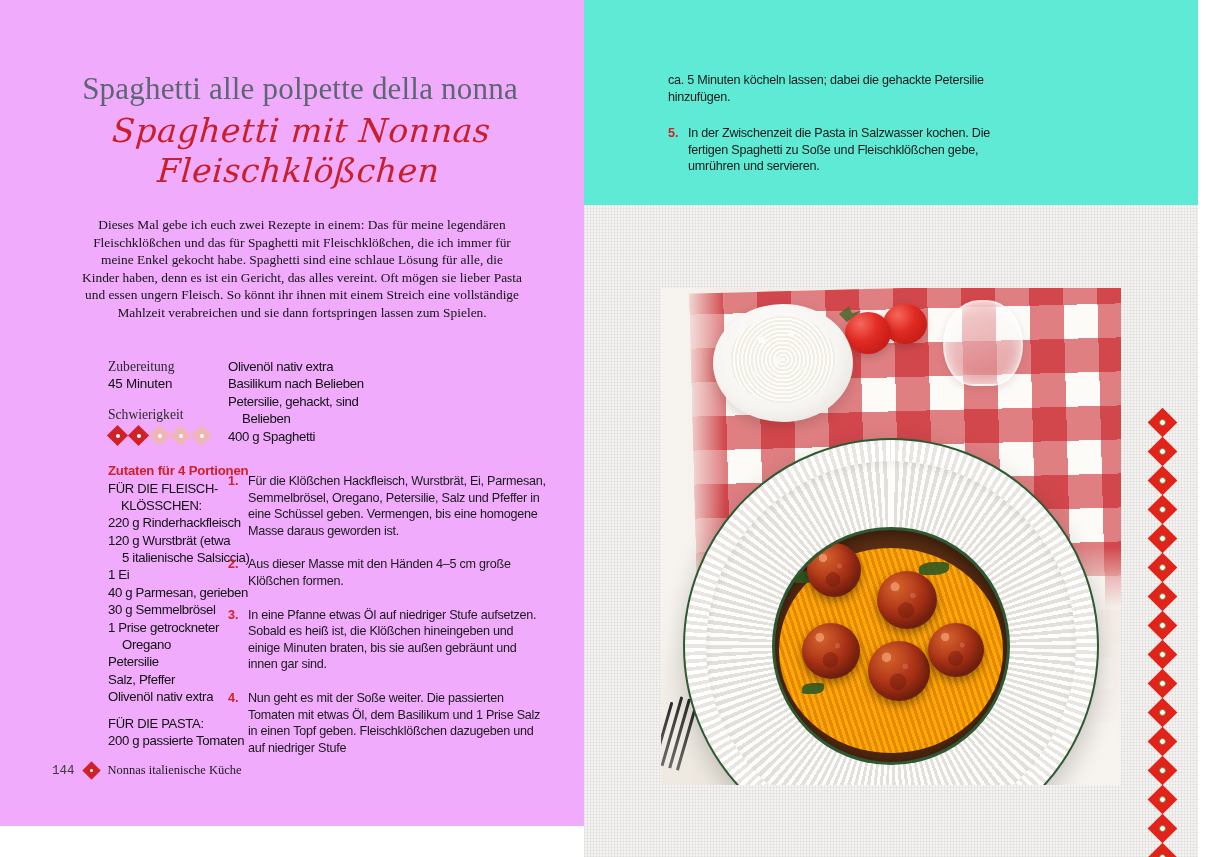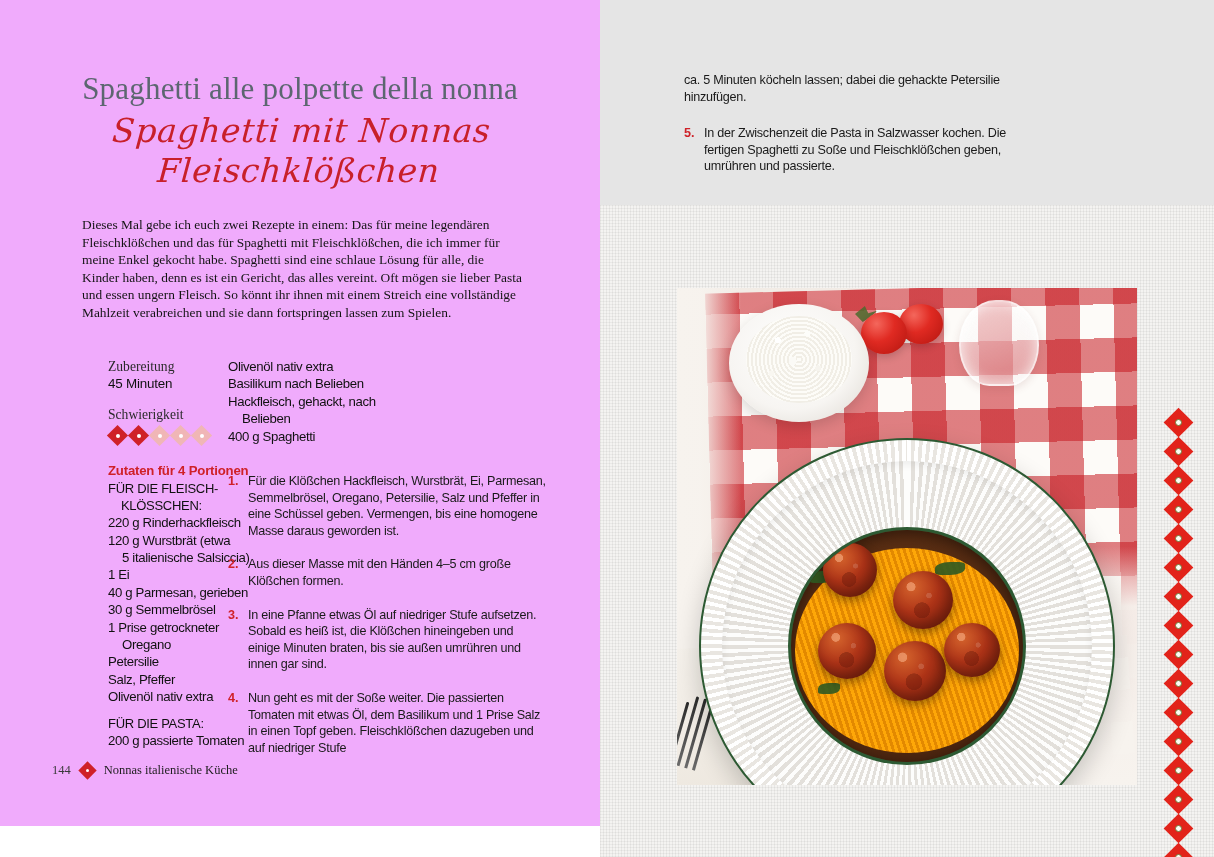--- a/index.html
+++ b/index.html
@@ -46,20 +46,21 @@
     margin-top: 4px;
     letter-spacing: 0.6px;
     transform: skewX(-4deg);
   }
   .title-de .l2 { display: block; }
 
   .intro {
     position: absolute;
     left: 82px; top: 216px;
     width: 440px;
+    text-align: center;
     font-family: "Liberation Serif", serif;
     font-size: 13.4px;
     line-height: 17.6px;
     color: #141414;
   }
 
   
   .col-a {
     position: absolute;
     left: 68px; top: 358px;
@@ -175,21 +176,21 @@
 
   
   .footer {
     position: absolute;
     left: 52px; bottom: 48px;
     display: flex;
     align-items: center;
     gap: 9px;
   }
   .folio {
-    font-family: Liberation Serif, serif;
+    font-family: Liberation Mono, monospace;
     font-size: 12.5px;
     color: #3a3a3a;
   }
   .footer-dia {
     width: 15px; height: 15px;
     position: relative;
     color: #cf2128;
   }
   .footer-dia::before {
     content: "";
@@ -208,23 +209,23 @@
   }
   .footer-text {
     font-family: "Liberation Serif", serif;
     font-size: 12.5px;
     color: #1d1d1d;
   }
 
   
   .page-right {
     position: absolute;
-    left: 600px; top: 0;
+    left: 584px; top: 0;
     width: 614px; height: 852px;
-    background: #e5e5e5;
+    background: #5eead4;
   }
 
   .right-top {
     position: absolute;
     left: 84px; top: 72px;
     width: 330px;
   }
   .cont-text {
     font-family: "Liberation Sans", sans-serif;
     font-size: 12.6px;
@@ -523,36 +524,36 @@
       <div class="ing-sub">FÜR DIE PASTA:</div>
       <ul class="ing-list">
         <li><span>200 g passierte Tomaten</span></li>
       </ul>
     </div>
 
     <div class="col-b">
       <ul class="ing-list2">
         <li><span>Olivenöl nativ extra</span></li>
         <li><span>Basilikum nach Belieben</span></li>
-        <li><span>Hackfleisch, gehackt, nach</span><span class="ind">Belieben</span></li>
+        <li><span>Petersilie, gehackt, sind</span><span class="ind">Belieben</span></li>
         <li><span>400 g Spaghetti</span></li>
       </ul>
 
       <ol class="steps">
         <li class="step">
           <span class="step-num">1.</span>
           <span class="step-text">Für die Klößchen Hackfleisch, Wurstbrät, Ei, Parmesan, Semmelbrösel, Oregano, Petersilie, Salz und Pfeffer in eine Schüssel geben. Vermengen, bis eine homogene Masse daraus geworden ist.</span>
         </li>
         <li class="step">
           <span class="step-num">2.</span>
           <span class="step-text">Aus dieser Masse mit den Händen 4–5 cm große Klößchen formen.</span>
         </li>
         <li class="step">
           <span class="step-num">3.</span>
-          <span class="step-text">In eine Pfanne etwas Öl auf niedriger Stufe aufsetzen. Sobald es heiß ist, die Klößchen hineingeben und einige Minuten braten, bis sie außen umrühren und innen gar sind.</span>
+          <span class="step-text">In eine Pfanne etwas Öl auf niedriger Stufe aufsetzen. Sobald es heiß ist, die Klößchen hineingeben und einige Minuten braten, bis sie außen gebräunt und innen gar sind.</span>
         </li>
         <li class="step">
           <span class="step-num">4.</span>
           <span class="step-text">Nun geht es mit der Soße weiter. Die passierten Tomaten mit etwas Öl, dem Basilikum und 1 Prise Salz in einen Topf geben. Fleischklößchen dazugeben und auf niedriger Stufe</span>
         </li>
       </ol>
     </div>
 
     <div class="footer">
       <span class="folio">144</span>
@@ -560,21 +561,21 @@
       <span class="footer-text">Nonnas italienische Küche</span>
     </div>
   </div>
 
   <div class="page-right">
 
     <div class="right-top">
       <div class="cont-text">ca. 5 Minuten köcheln lassen; dabei die gehackte Petersilie hinzufügen.</div>
       <div class="step">
         <span class="step-num">5.</span>
-        <span class="step-text">In der Zwischenzeit die Pasta in Salzwasser kochen. Die fertigen Spaghetti zu Soße und Fleischklößchen geben, umrühren und passierte.</span>
+        <span class="step-text">In der Zwischenzeit die Pasta in Salzwasser kochen. Die fertigen Spaghetti zu Soße und Fleischklößchen gebe, umrühren und servieren.</span>
       </div>
     </div>
 
     <div class="linen">
 
       <div class="photo">
         <div class="cloth"></div>
         <div class="cloth-bottom"></div>
         <div class="cloth-fade"></div>
 

